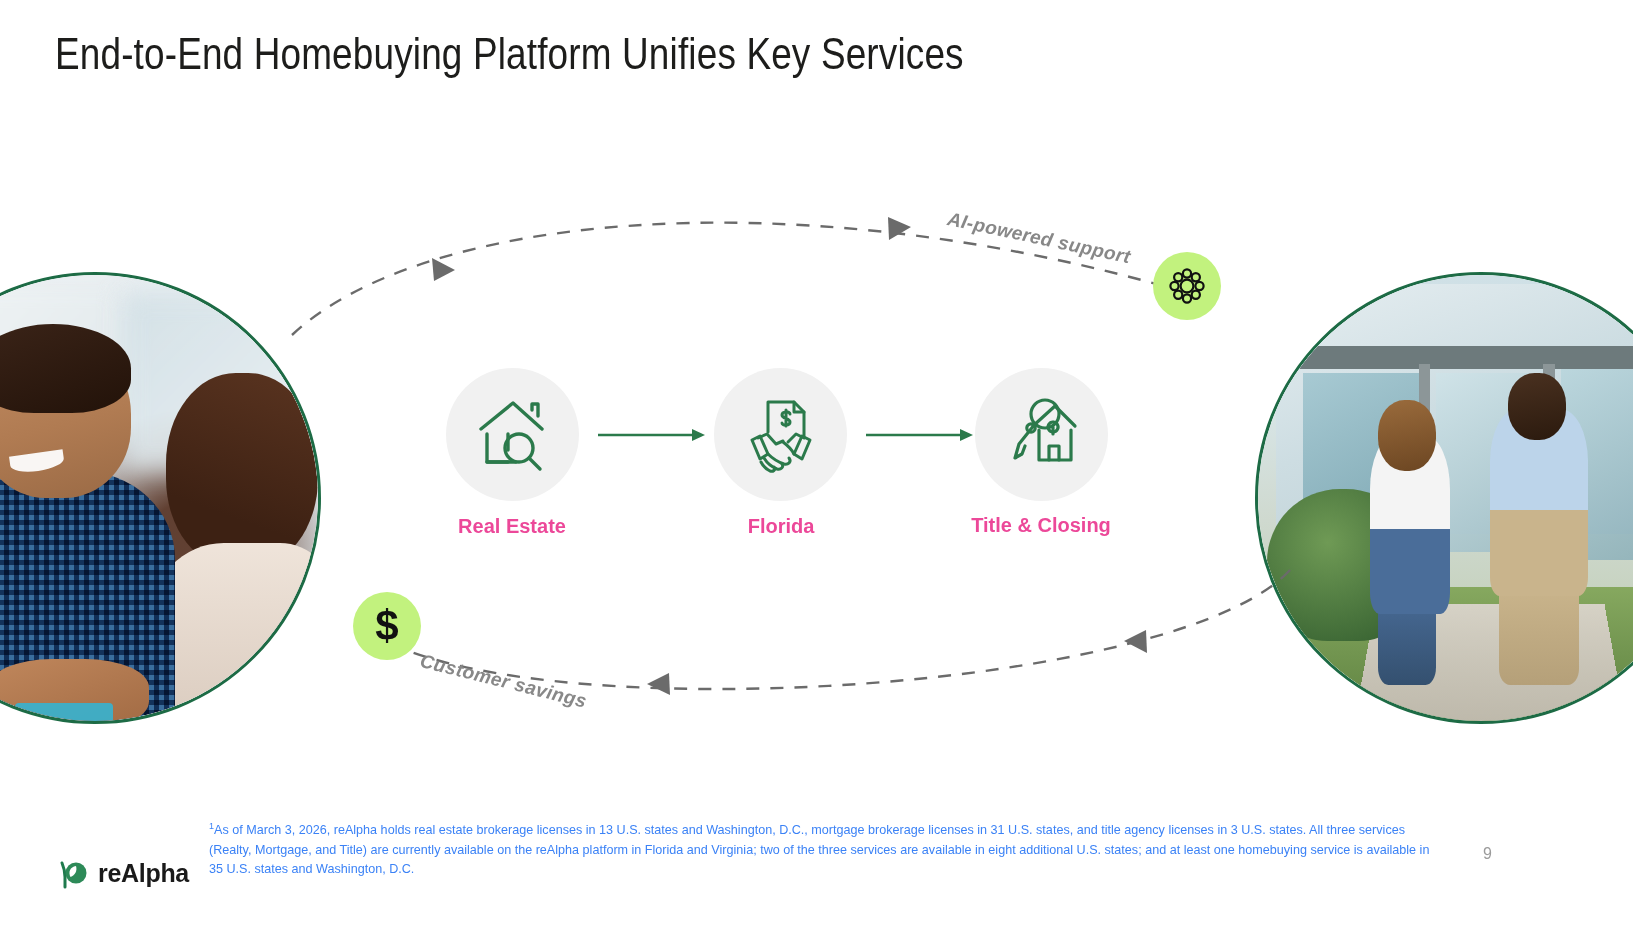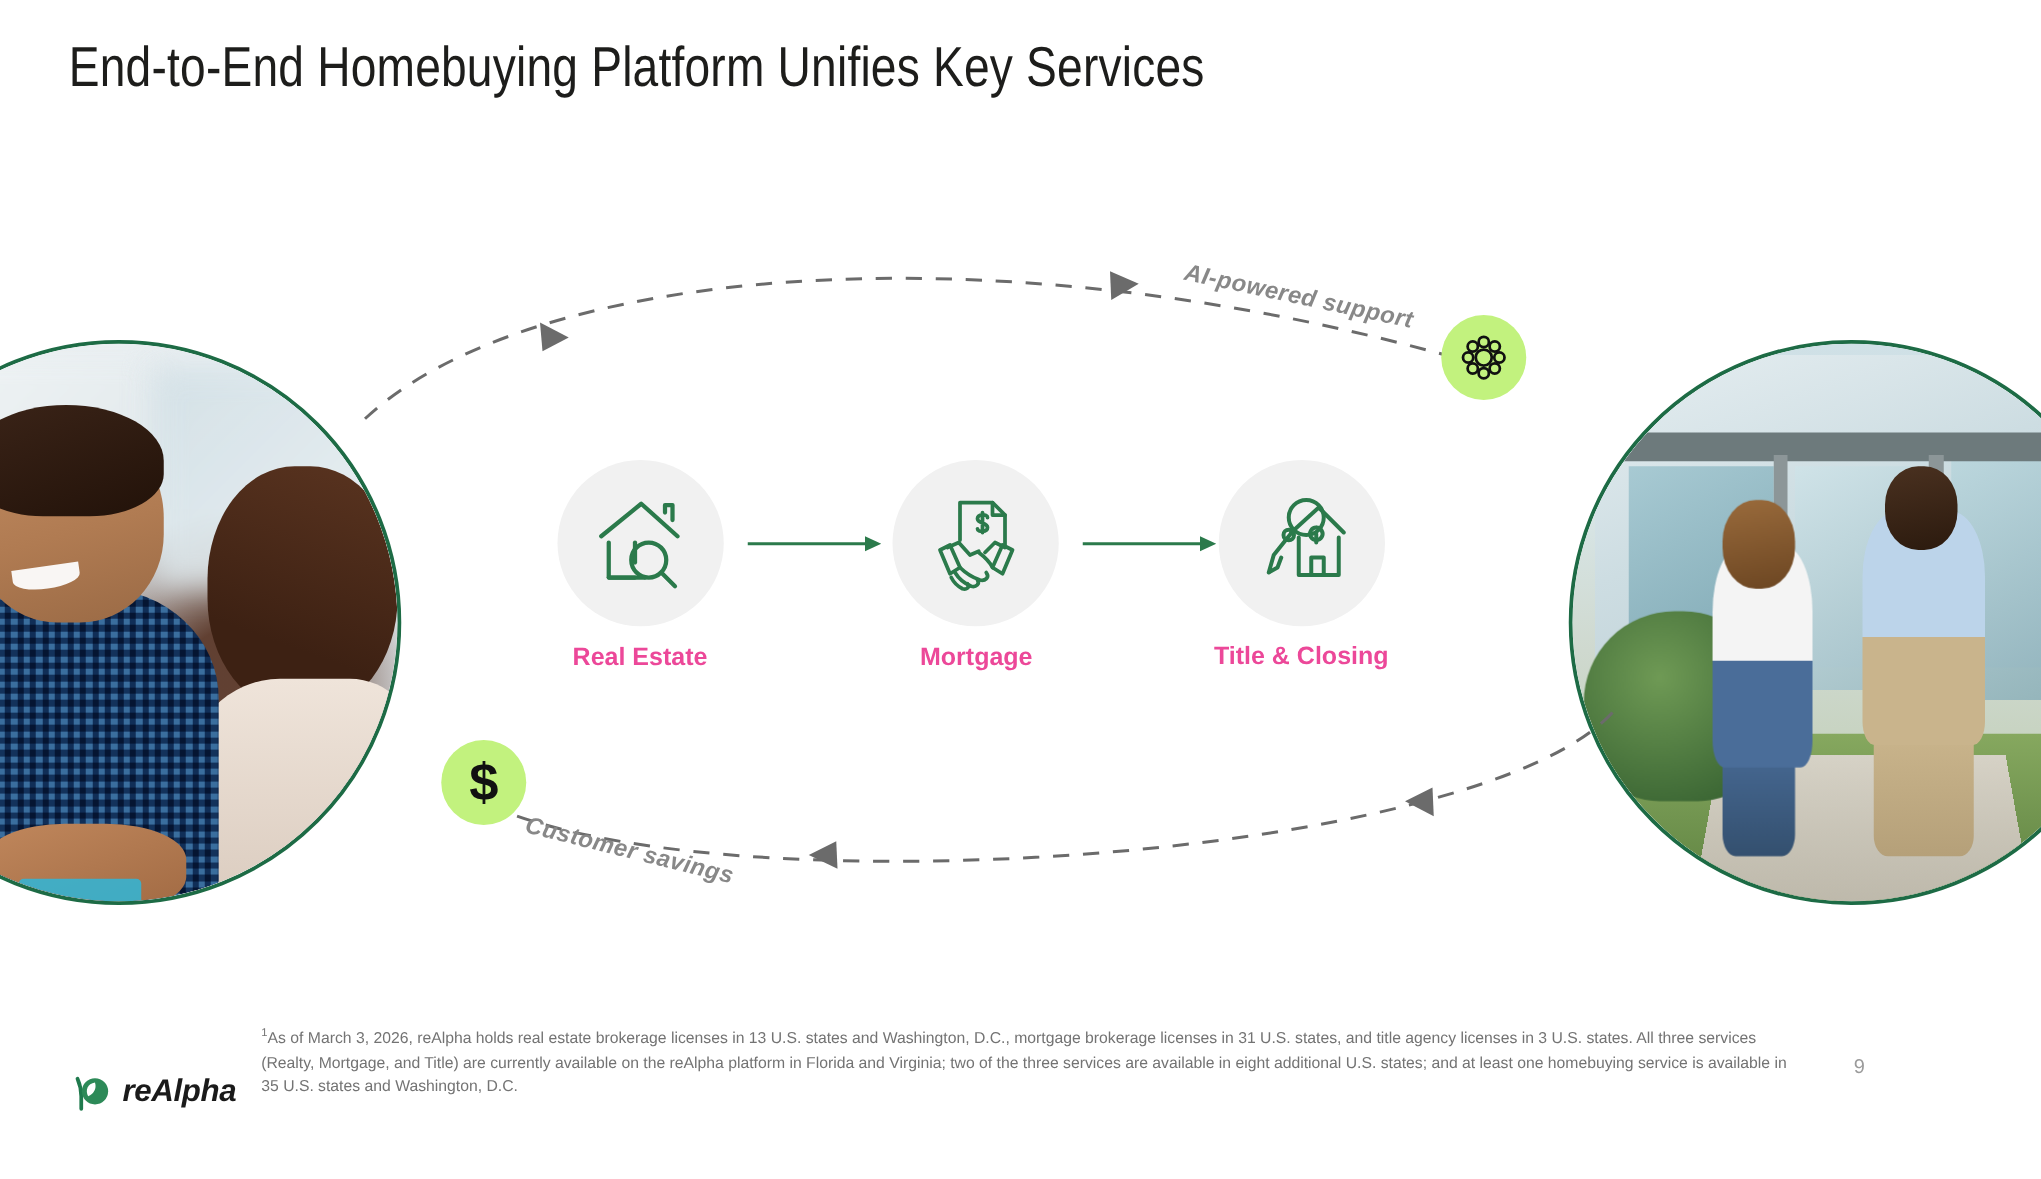--- a/index.html
+++ b/index.html
@@ -258,33 +258,33 @@
   .lbl-savings {
     left:423px; top:650px;
     transform: rotate(14deg);
     transform-origin: left top;
   }
 
   
   .logo {
     position:absolute;
     left:57px; top:857px;
-    display:flex; align-items:center; gap:8px;font-style:italic;
+    display:flex; align-items:center; gap:8px;
   }
   .logo-text {
     font-size:25px; font-weight:bold; color:#1a1a1a;
     letter-spacing:-0.3px;
   }
   .footnote {
     position:absolute;
     left:209px; top:820px;
     width:1235px;
     font-size:12.6px;
     line-height:1.55;
-    color:#737373;
+    color:#3b82f6;
   }
   .footnote sup { font-size:9px; vertical-align: super; }
   .pagenum {
     position:absolute;
     left:1483px; top:845px;
     font-size:16px;
     color:#9b9b9b;
   }
 </style>
 </head>
@@ -426,21 +426,21 @@
           <circle cx="46" cy="22" r="14"></circle>
           <path d="M36,32 L20,52 L16,66 L23,62 L26,54"></path>
           <circle cx="32" cy="36" r="4.2"></circle>
           <path d="M54,30 a5,5 0 1,0 0.1,0"></path>
           <path d="M54,35 L54,42"></path>
         </g>
       </svg>
     </div>
 
     <div class="node-label lab-1">Real Estate</div>
-    <div class="node-label lab-2">Mortgage</div>
+    <div class="node-label lab-2">Florida</div>
     <div class="node-label lab-3">Title &amp; Closing</div>
   </div>
 
   <div class="logo">
     <svg width="33" height="33" viewBox="0 0 33 33">
       <path d="M5,6 C5,6 8,13 8,20 L8,30" stroke="#1f7a4d" stroke-width="3" fill="none" stroke-linecap="round"></path>
       <circle cx="19" cy="16" r="10.5" fill="#2d8a58"></circle>
       <path d="M19,9 C13,10 11,15 13.5,20 C18,18 20.5,14 19,9 z" fill="#ffffff"></path>
     </svg>
     <span class="logo-text">reAlpha</span>

